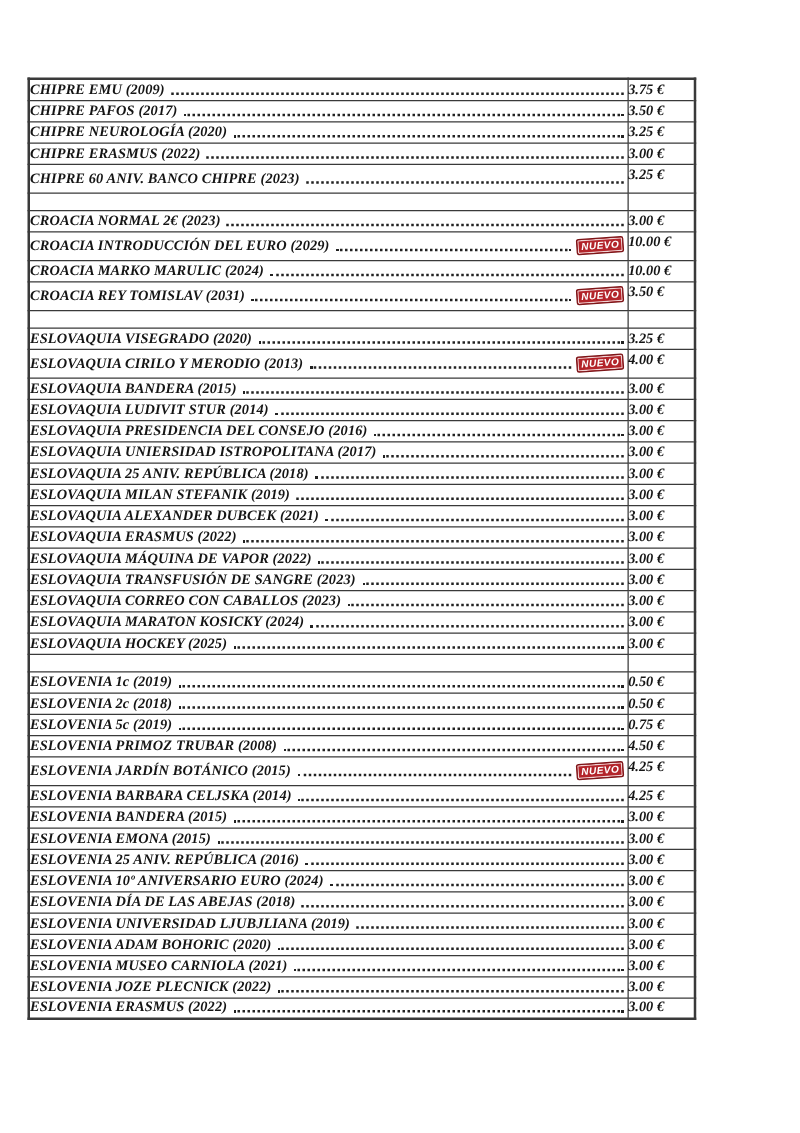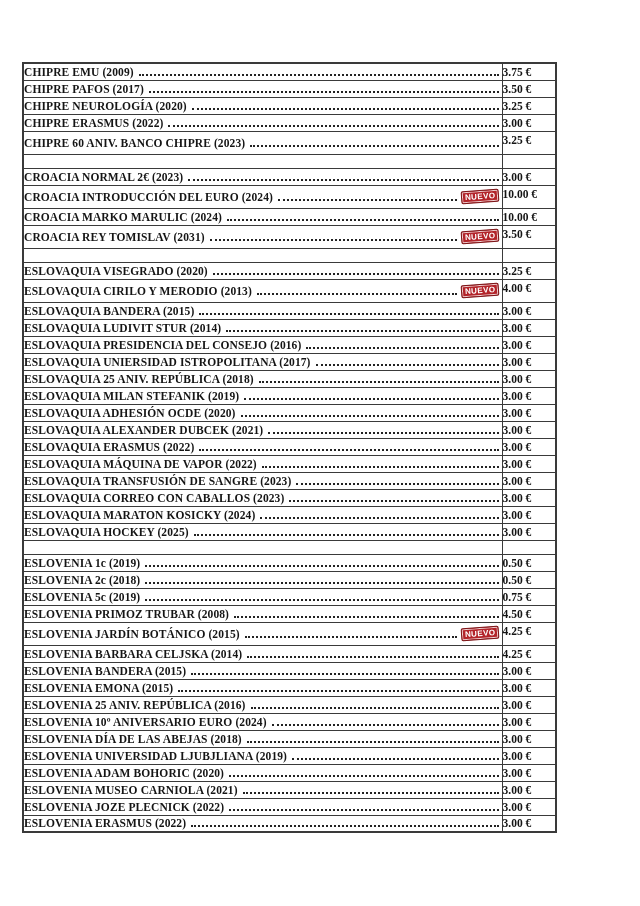--- a/index.html
+++ b/index.html
@@ -11,20 +11,21 @@
     width: 640px;
     height: 906px;
     position: relative;
     font-family: "Liberation Serif", "DejaVu Serif", serif;
     color: #151515;
   }
   .page {
     position: absolute;
     inset: 0;
     background: #ffffff;
+    font-style: italic;
   }
   table.price-table {
     position: absolute;
     left: 22px;
     top: 62px;
     width: 535px;
     border-collapse: collapse;
     table-layout: fixed;
     border: 2px solid #3a3a3a;
   }
@@ -149,21 +150,21 @@
             <div class="rowline">
               <span class="label">CROACIA NORMAL 2€ (2023)</span>
               <span class="leader"></span>
             </div>
           </td>
           <td class="price">3.00 €</td>
         </tr>
         <tr class="row tall">
           <td class="desc">
             <div class="rowline">
-              <span class="label">CROACIA INTRODUCCIÓN DEL EURO (2024)</span>
+              <span class="label">CROACIA INTRODUCCIÓN DEL EURO (2029)</span>
               <span class="leader"></span>
               <span class="nuevo" style="background: rgb(179, 36, 42); border-color: rgb(124, 21, 24); color: rgb(255, 255, 255);">NUEVO</span>
             </div>
           </td>
           <td class="price">10.00 €</td>
         </tr>
         <tr class="row">
           <td class="desc">
             <div class="rowline">
               <span class="label">CROACIA MARKO MARULIC (2024)</span>
@@ -247,29 +248,20 @@
               <span class="label">ESLOVAQUIA 25 ANIV. REPÚBLICA (2018)</span>
               <span class="leader"></span>
             </div>
           </td>
           <td class="price">3.00 €</td>
         </tr>
         <tr class="row">
           <td class="desc">
             <div class="rowline">
               <span class="label">ESLOVAQUIA MILAN STEFANIK (2019)</span>
-              <span class="leader"></span>
-            </div>
-          </td>
-          <td class="price">3.00 €</td>
-        </tr>
-        <tr class="row">
-          <td class="desc">
-            <div class="rowline">
-              <span class="label">ESLOVAQUIA ADHESIÓN OCDE (2020)</span>
               <span class="leader"></span>
             </div>
           </td>
           <td class="price">3.00 €</td>
         </tr>
         <tr class="row">
           <td class="desc">
             <div class="rowline">
               <span class="label">ESLOVAQUIA ALEXANDER DUBCEK (2021)</span>
               <span class="leader"></span>

